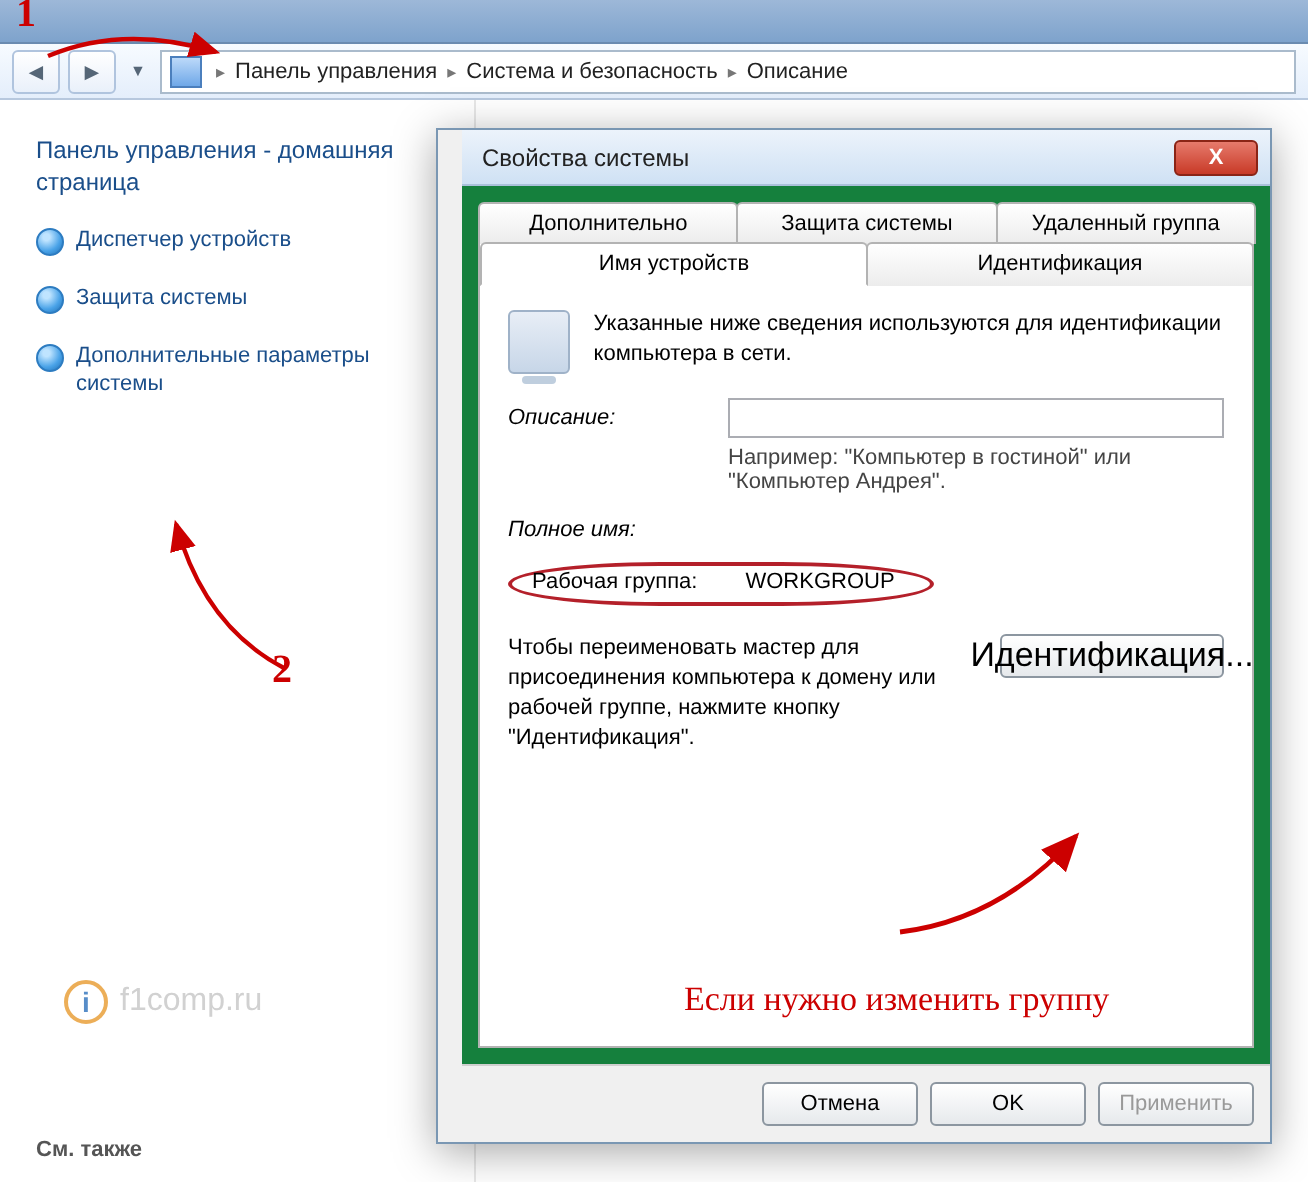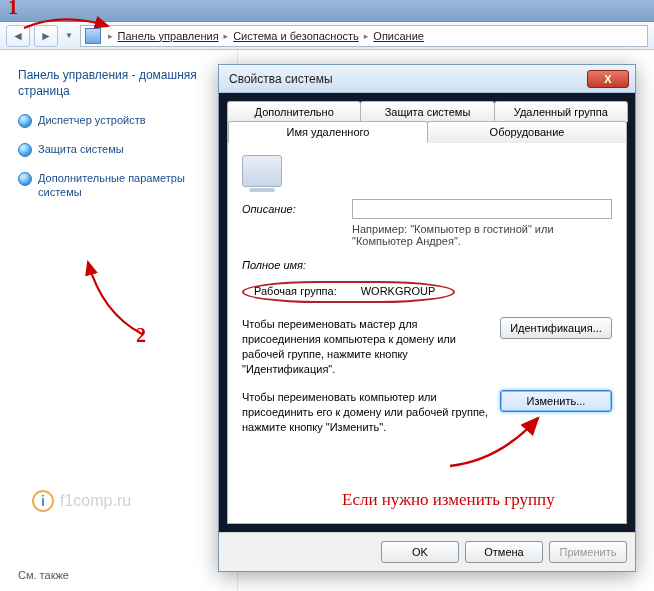--- a/index.html
+++ b/index.html
@@ -52,21 +52,21 @@
     padding: 0 4px;
     gap: 2px;
   }
   .bc-icon {
     width: 16px; height: 16px;
     background: linear-gradient(#bcd9f9,#6fa8e8);
     border: 1px solid #4b7fbd;
     margin-right: 2px;
   }
   .bc-sep { color: #777; font-size: 9px; padding: 0 3px; }
-  .bc-item { color: #222; white-space: nowrap; text-decoration: underline; }
+  .bc-item { color: #222; white-space: nowrap; }
   
   .main {
     display: flex;
     position: absolute;
     top: 50px; left: 0; right: 0; bottom: 0;
     background: #fff;
   }
   .sidebar {
     width: 238px;
     padding: 18px 14px 10px 18px;
@@ -85,48 +85,49 @@
     cursor: pointer;
     line-height: 1.3;
   }
   .side-bullet {
     width: 14px; height: 14px; flex: 0 0 14px;
     border-radius: 50%;
     background: radial-gradient(circle at 35% 30%, #bfe4ff 15%, #4aa3e8 60%, #1f6fb4);
     border: 1px solid #2d7cc1;
     margin-top: 1px;
   }
-  .side-also { margin-top: auto; color: #555; padding-top: 240px; }
+  .side-also { margin-top: auto; color: #555; padding-top: 240px; font-weight: bold; }
   
   .dialog {
     position: absolute;
     left: 218px; top: 64px;
     width: 418px;
     background: #f0f0f0;
     border: 1px solid #7a97b3;
     box-shadow: 0 4px 20px rgba(0,0,0,.35);
+    padding-left: 12px;
   }
   .dlg-title {
     height: 28px;
     background: linear-gradient(#ecf3fb,#cfe1f4);
     border-bottom: 1px solid #aac1da;
     display: flex; align-items: center; justify-content: space-between;
     padding: 0 6px 0 10px;
     font-size: 12px; color: #222;
   }
   .dlg-close {
     width: 42px; height: 18px;
     background: linear-gradient(#e67a6c,#c83a27);
     border: 1px solid #8a2416;
     border-radius: 3px;
     color: #fff; font-weight: bold;
     display: flex; align-items: center; justify-content: center;
     font-size: 11px;
   }
-  .dlg-body { padding: 8px; background: #0f172a; }
+  .dlg-body { padding: 8px; background: #15803d; }
   
   .tabs-row { display: flex; }
   .tab {
     flex: 1;
     border: 1px solid #b3b3b3;
     border-bottom: none;
     background: linear-gradient(#fff,#ececec);
     text-align: center;
     padding: 4px 2px;
     font-size: 11px;
@@ -174,21 +175,21 @@
     margin-top: 6px;
     align-items: center;
   }
   .section-text { margin-top: 14px; display: flex; gap: 8px; }
   .section-text .para { flex: 1; line-height: 1.35; }
   .winbtn {
     width: 112px; height: 22px;
     border: 1px solid #8c96a0;
     background: linear-gradient(#fff,#e6e9ec);
     border-radius: 3px;
-    font-size: 11px;
+    font-size: 17px;
     display: inline-flex; align-items: center; justify-content: center; text-align: center;
   }
   .winbtn.highlight {
     border: 1px solid #2f7ecf;
     box-shadow: 0 0 0 1px #7fc2ff inset, 0 0 4px #7fc2ff;
     background: linear-gradient(#eaf4ff,#cfe6ff);
   }
   
   .dlg-footer {
     background: #f0f0f0;
@@ -288,26 +289,27 @@
     <span class="dlg-close">X</span>
   </div>
   <div class="dlg-body">
     <div class="tabs-row">
       <div class="tab">Дополнительно</div>
       <div class="tab">Защита системы</div>
       <div class="tab">Удаленный группа</div>
     </div>
     <div class="tabs-group">
       <div class="tabs-row" style="margin-top:-1px">
-        <div class="tab active">Имя удаленного</div>
-        <div class="tab">Оборудование</div>
+        <div class="tab active">Имя устройств</div>
+        <div class="tab">Идентификация</div>
       </div>
       <div class="tabpane">
         <div class="intro">
           <div class="pc-icon"></div>
+          <div style="line-height:1.35">Указанные ниже сведения используются для идентификации компьютера в сети.</div>
         </div>
 
         <div class="row">
           <span class="label">Описание:</span>
           <input class="textfield" value="" style="">
         </div>
         <div class="hint">Например: "Компьютер в гостиной" или "Компьютер Андрея".</div>
 
         <div class="row">
           <span class="label">Полное имя:</span>
@@ -319,30 +321,26 @@
             <span>Рабочая группа:</span>
             <span>WORKGROUP</span>
           </span>
         </div>
 
         <div class="section-text">
           <div class="para">Чтобы переименовать мастер для присоединения компьютера к домену или рабочей группе, нажмите кнопку "Идентификация".</div>
           <button class="winbtn">Идентификация...</button>
         </div>
 
-        <div class="section-text">
-          <div class="para">Чтобы переименовать компьютер или присоединить его к домену или рабочей группе, нажмите кнопку "Изменить".</div>
-          <button class="winbtn highlight">Изменить...</button>
-        </div>
       </div>
     </div>
   </div>
   <div class="dlg-footer">
+    <button class="fbtn">Отмена</button>
     <button class="fbtn">OK</button>
-    <button class="fbtn">Отмена</button>
     <button class="fbtn" disabled="">Применить</button>
   </div>
 </div>
 
 <div class="ann-num ann1">1</div>
 <svg class="arrow1" viewBox="0 0 90 30">
   <defs>
       <marker id="ah1" markerWidth="8" markerHeight="8" refX="6" refY="3" orient="auto">
         <path d="M0,0 L7,3 L0,6 Z" fill="#c00"></path>
       </marker>

